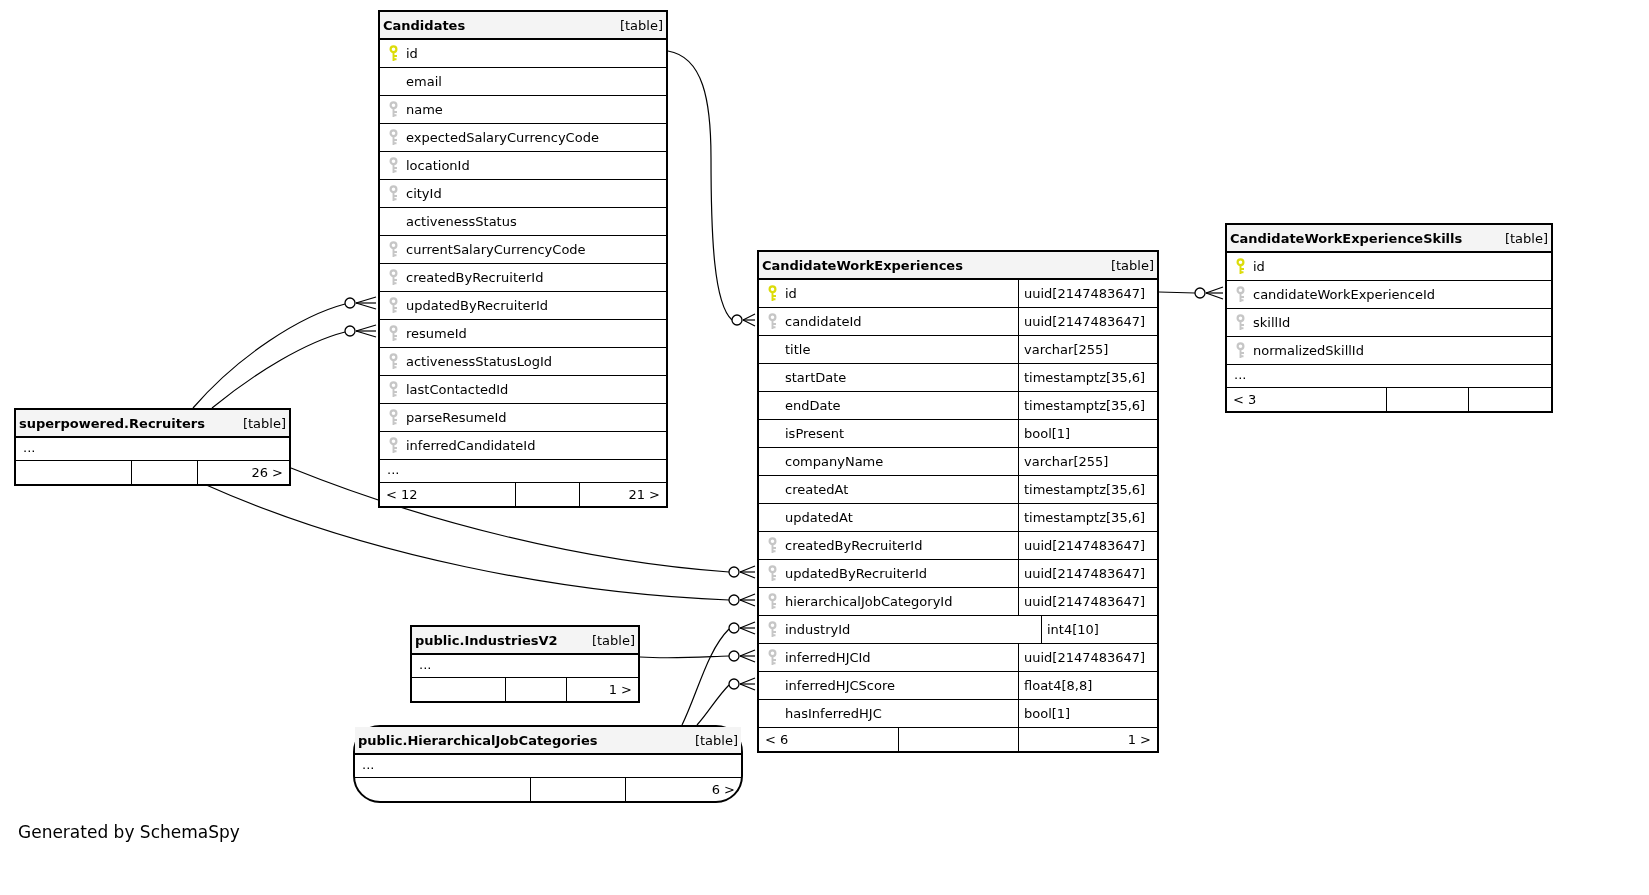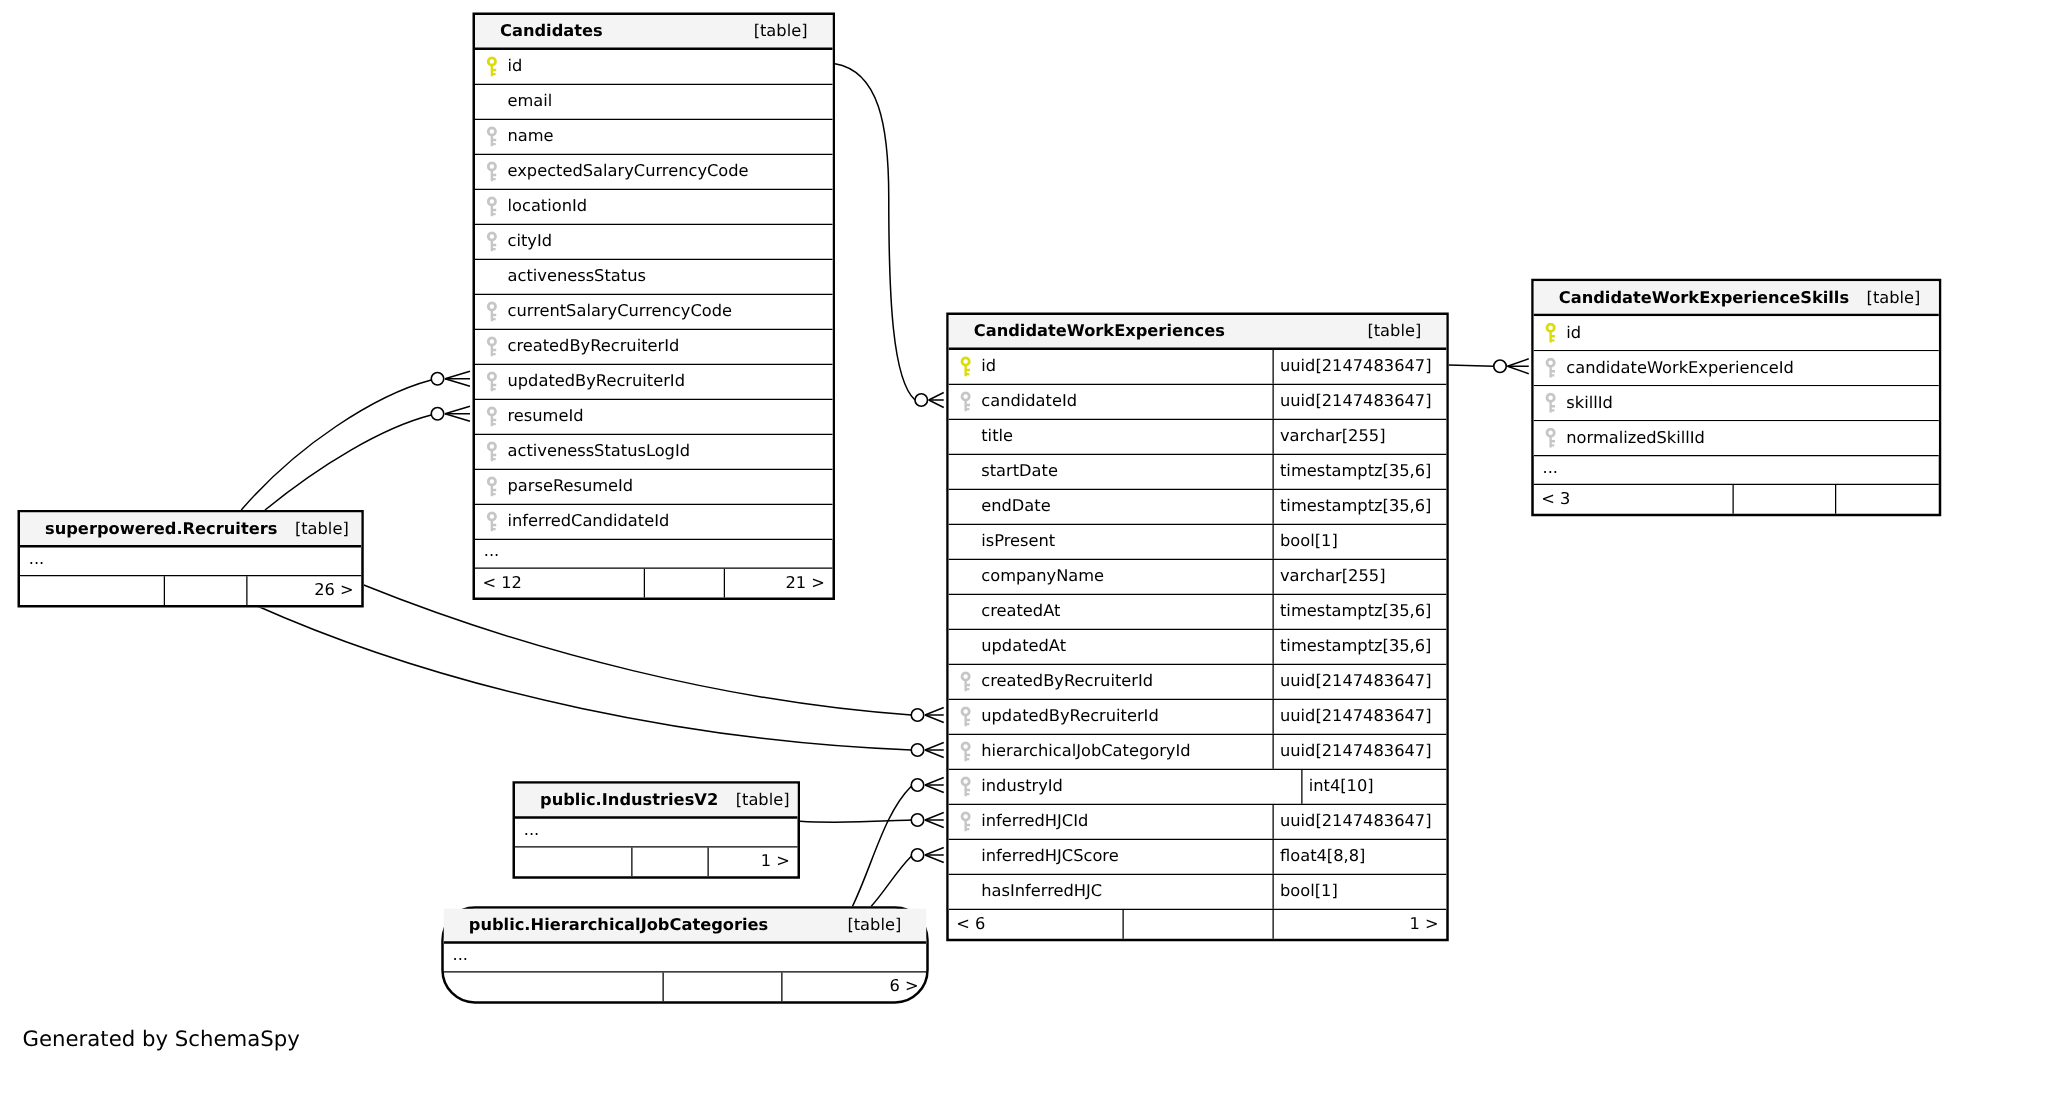--- a/index.html
+++ b/index.html
@@ -1,21 +1,21 @@
 <!DOCTYPE html>
 <html><head>
 <meta charset="utf-8">
 <style>
   html,body{margin:0;padding:0;background:#fff;}
   #canvas{position:relative;width:1649px;height:895px;background:#fff;overflow:hidden;
           font-family:"DejaVu Sans","Liberation Sans",sans-serif;font-size:13px;color:#000;}
   #connector-layer{position:absolute;left:0;top:0;z-index:0;}
   .tbl{position:absolute;z-index:1;background:#fff;border:2px solid #000;box-sizing:border-box;}
   .tbl-header{background:#f4f4f4;border-bottom:2px solid #000;display:flex;justify-content:space-between;
-              align-items:center;height:26px;padding:0 20px;white-space:nowrap;cursor:pointer;}
+              align-items:center;height:26px;padding:0 3px;white-space:nowrap;cursor:pointer;}
   .tbl-name{font-weight:bold;}
   .tbl-badge{font-weight:normal;margin-left:14px;}
   .tbl-row{display:flex;align-items:center;height:28px;border-bottom:1px solid #000;box-sizing:border-box;background:#fff;}
   .key-cell{width:26px;flex:none;display:flex;align-items:center;justify-content:center;height:100%;}
   .col-name{flex:1;white-space:nowrap;overflow:hidden;}
   .col-type{flex:none;border-left:1px solid #000;align-self:stretch;display:flex;align-items:center;
             padding-left:5px;box-sizing:border-box;white-space:nowrap;overflow:hidden;}
   .tbl-ellipsis{height:23px;line-height:20px;padding-left:7px;border-bottom:1px solid #000;box-sizing:border-box;}
   .tbl-footer{display:flex;height:23px;box-sizing:border-box;}
   .fcell{display:flex;align-items:center;padding:0 6px;box-sizing:border-box;border-right:1px solid #000;white-space:nowrap;}
@@ -195,20 +195,29 @@
           </span>
           <span class="col-name">activenessStatusLogId</span>
         </div>
         <div class="tbl-row">
           <span class="key-cell">
             <svg width="11" height="17" viewBox="0 0 11 17">
               <circle cx="5.5" cy="4.2" r="2.9" fill="none" stroke="#c6c6c6" stroke-width="2.2"></circle>
               <path d="M5.5 7.1 V16 M5.5 11 H9 M5.5 14.3 H8.5" stroke="#c6c6c6" stroke-width="1.9" fill="none"></path>
             </svg>
           </span>
+          <span class="col-name">lastContactedId</span>
+        </div>
+        <div class="tbl-row">
+          <span class="key-cell">
+            <svg width="11" height="17" viewBox="0 0 11 17">
+              <circle cx="5.5" cy="4.2" r="2.9" fill="none" stroke="#c6c6c6" stroke-width="2.2"></circle>
+              <path d="M5.5 7.1 V16 M5.5 11 H9 M5.5 14.3 H8.5" stroke="#c6c6c6" stroke-width="1.9" fill="none"></path>
+            </svg>
+          </span>
           <span class="col-name">parseResumeId</span>
         </div>
         <div class="tbl-row">
           <span class="key-cell">
             <svg width="11" height="17" viewBox="0 0 11 17">
               <circle cx="5.5" cy="4.2" r="2.9" fill="none" stroke="#c6c6c6" stroke-width="2.2"></circle>
               <path d="M5.5 7.1 V16 M5.5 11 H9 M5.5 14.3 H8.5" stroke="#c6c6c6" stroke-width="1.9" fill="none"></path>
             </svg>
           </span>
           <span class="col-name">inferredCandidateId</span>

